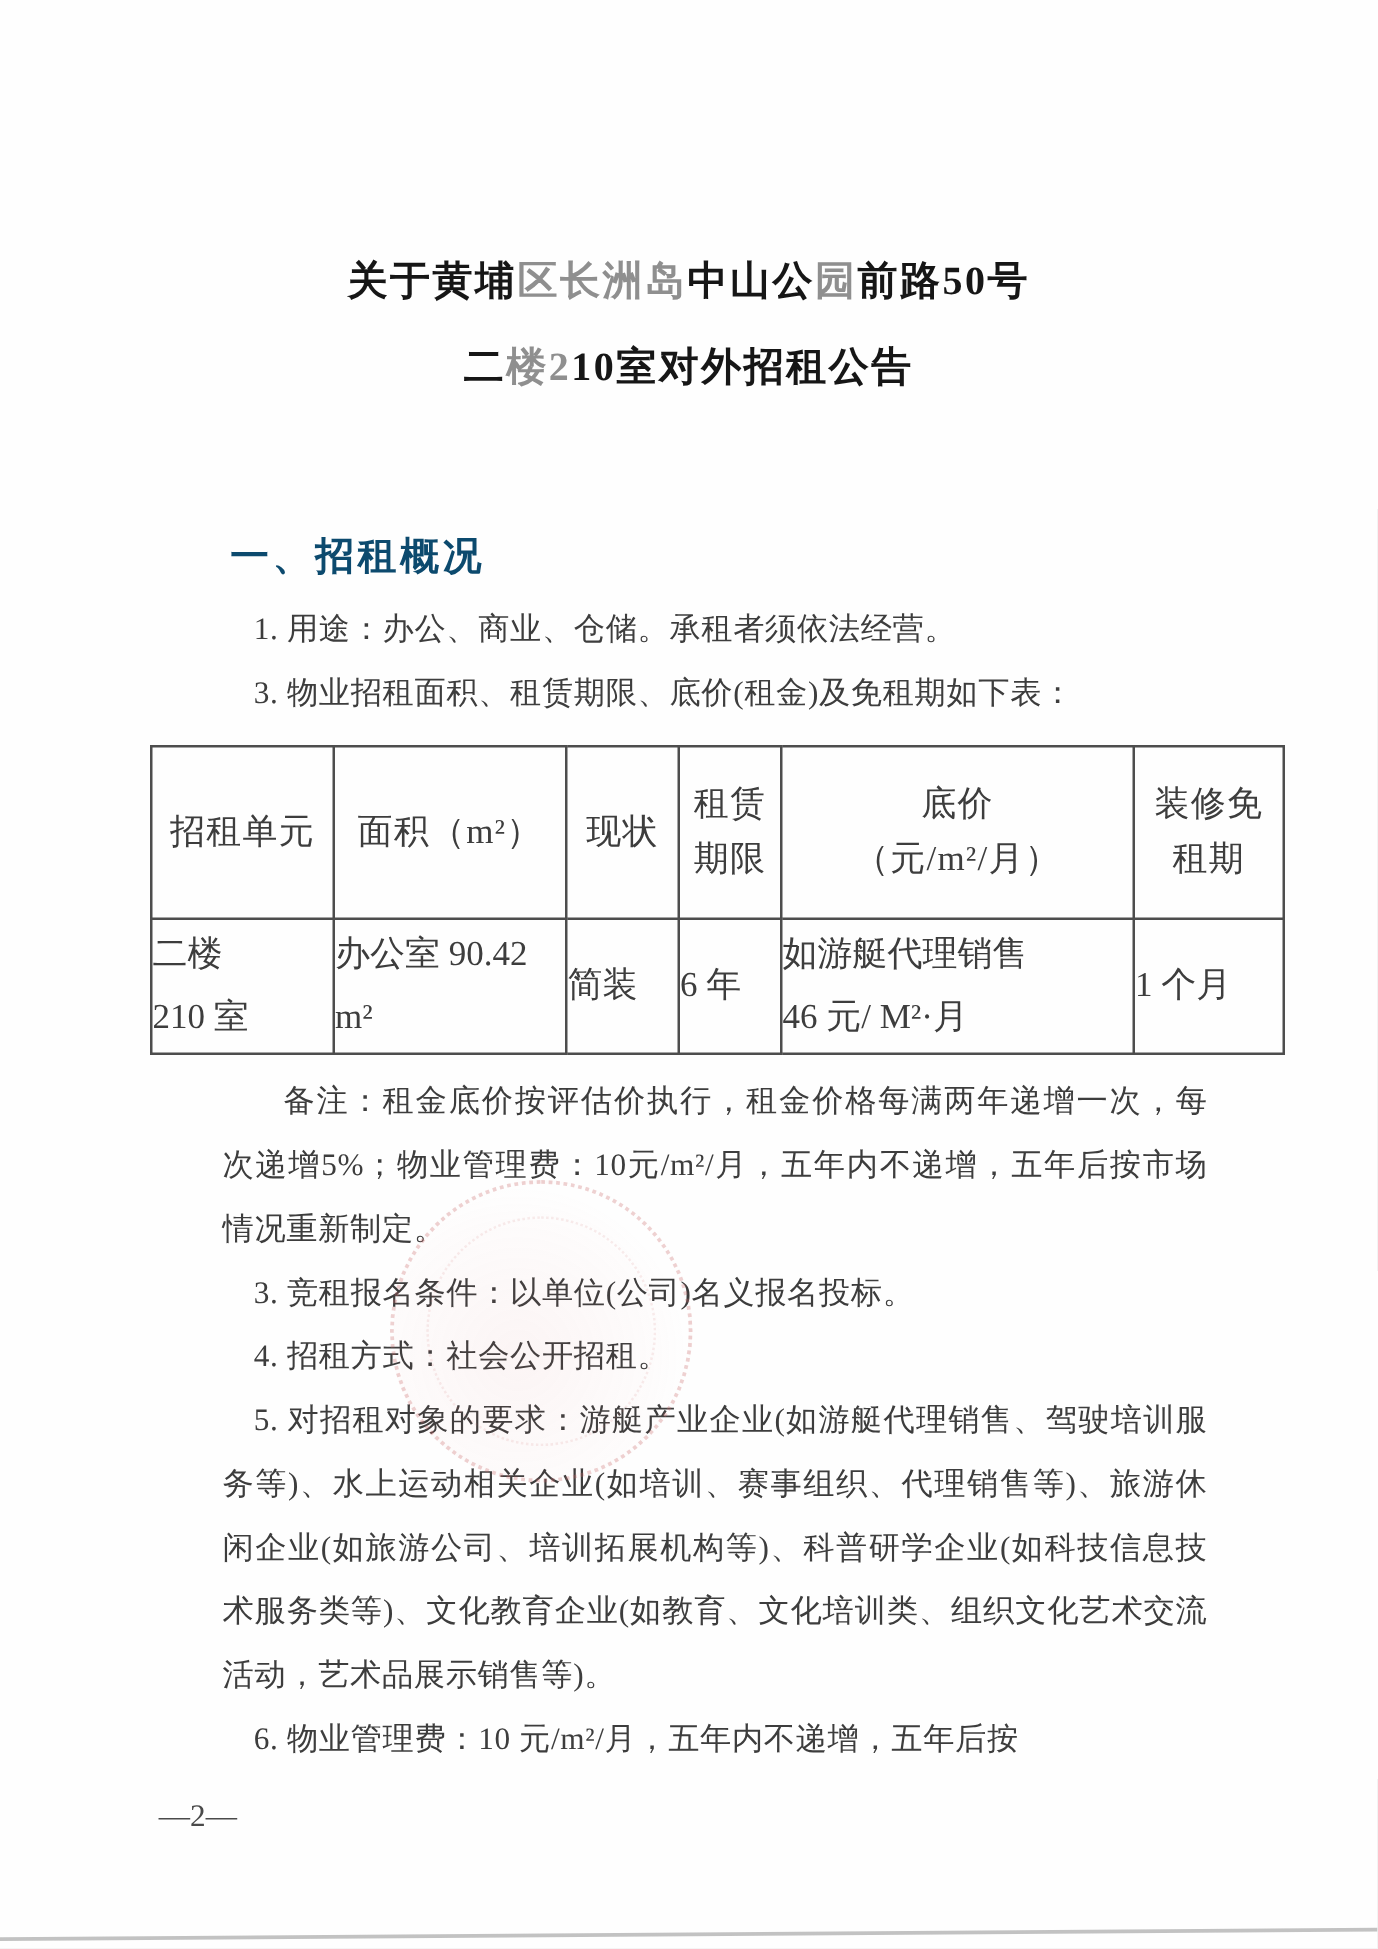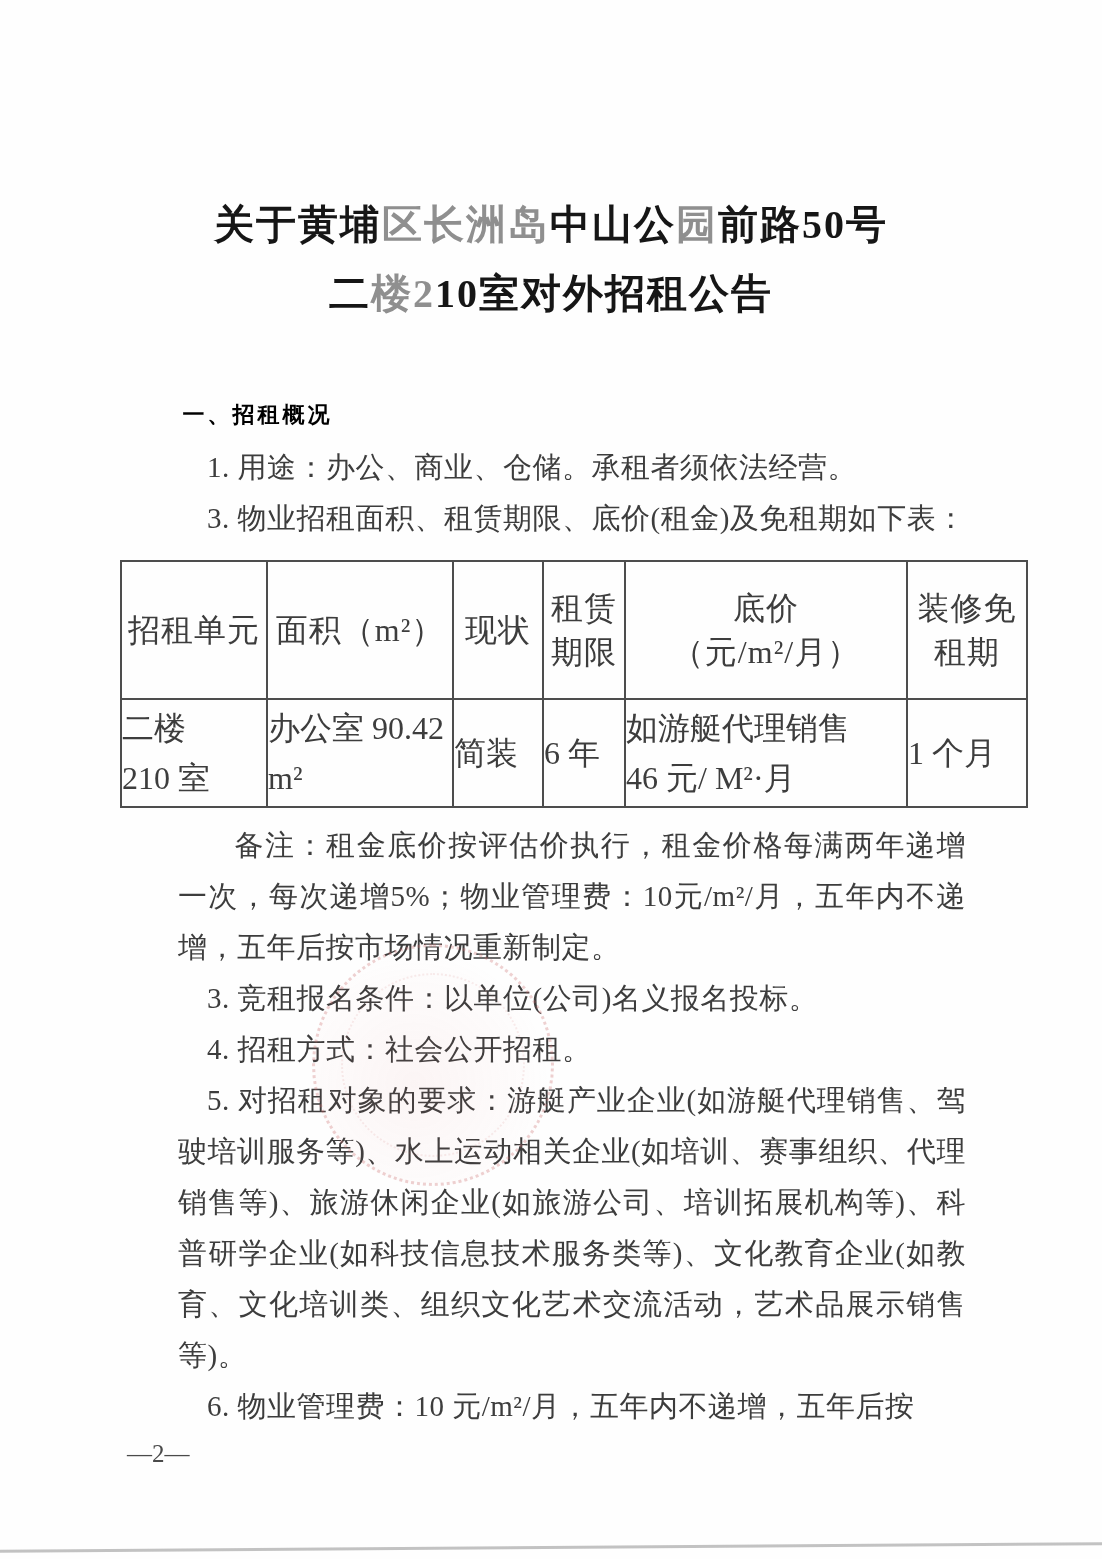--- a/index.html
+++ b/index.html
@@ -8,47 +8,47 @@
     width:1102px; height:1559px;
     margin:0 auto;
     background:#fefefe;
     overflow:hidden;
     font-family:"Liberation Serif","DejaVu Serif",serif;
     color:#3d3d3d;
   }
   
   .title-block { padding-top:190px; text-align:center; }
   .title-line {
-    font-size:40px; font-weight:bold; line-height:69px;
+    font-size:32px; font-weight:bold; line-height:69px;
     letter-spacing:2px; white-space:nowrap;
   }
   .shade-dark  { color:#161616; }
   .shade-light { color:#8f8f8f; }
 
   
   .content { margin-left:178px; width:788px; }
   .section-heading {
-    margin-top:72px;
-    font-size:22px; font-weight:bold; color:#000000;
+    margin-top:96px;
+    font-size:31px; font-weight:bold; color:#0c4a6e;
     letter-spacing:3px; text-indent:0.2em;
   }
   p.body {
-    margin:0; font-size:29px; line-height:51px;
+    margin:0; font-size:25px; line-height:51px;
     text-align:justify; text-indent:1em;
     letter-spacing:0.5px; color:#3d3d3d;
   }
   p.first { margin-top:12px; }
   p.note  { text-indent:1.95em; }
 
   
   table.rent-table {
     margin:16px 0 12px -58px;
     width:906px;
     border-collapse:collapse; table-layout:fixed;
-    font-size:32px; color:#3d3d3d;
+    font-size:28px; color:#3d3d3d;
   }
   table.rent-table td {
     border:2px solid #4d4d4d;
     padding:0; vertical-align:middle;
   }
   tr.hrow td { height:136px; text-align:center; line-height:44px; letter-spacing:1px; }
   tr.brow td { height:106px; line-height:50px; }
   td.cl { text-align:left; padding-left:15px; }
   td.cc { text-align:left; }
   .uline { text-underline-offset:6px; }

